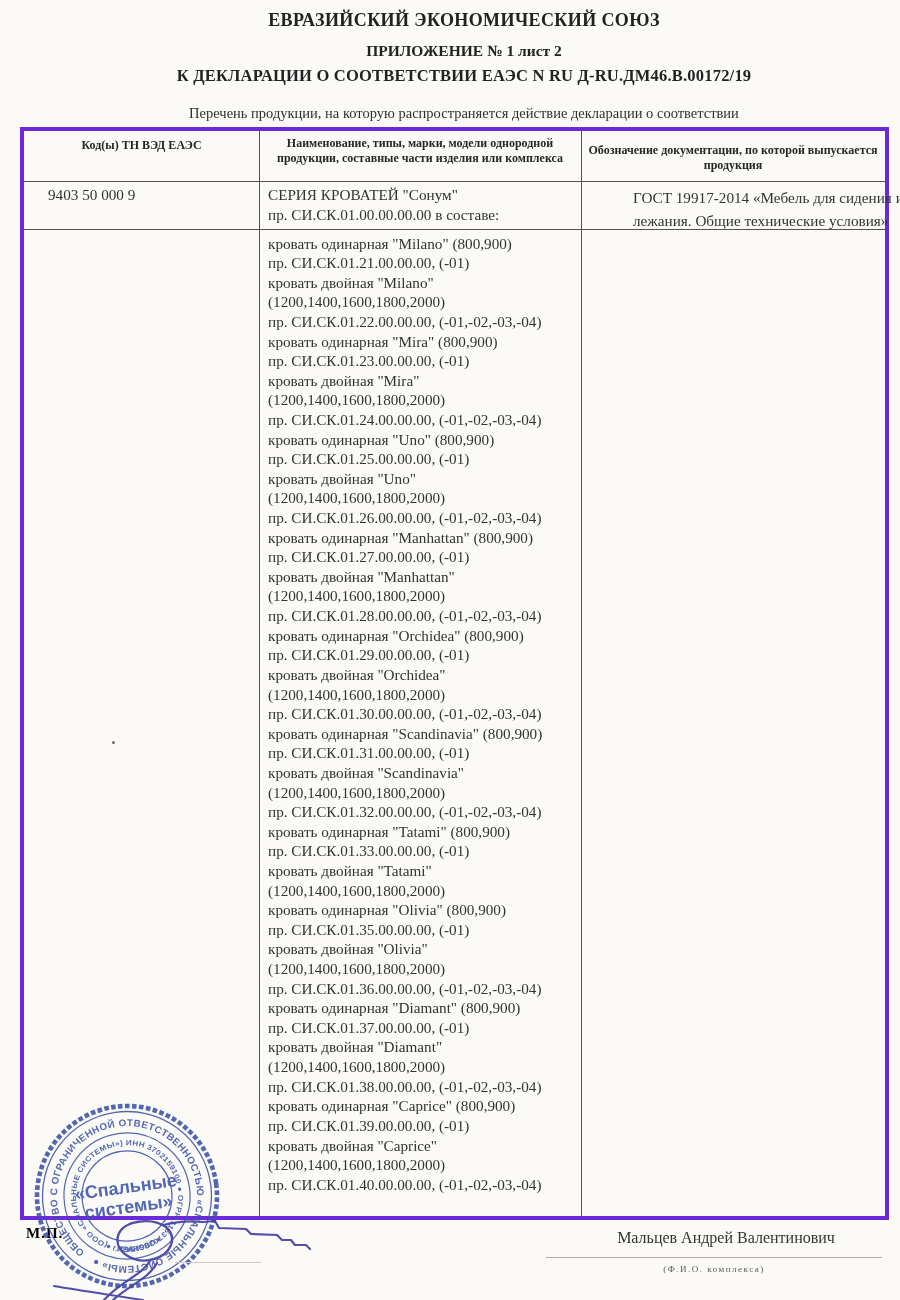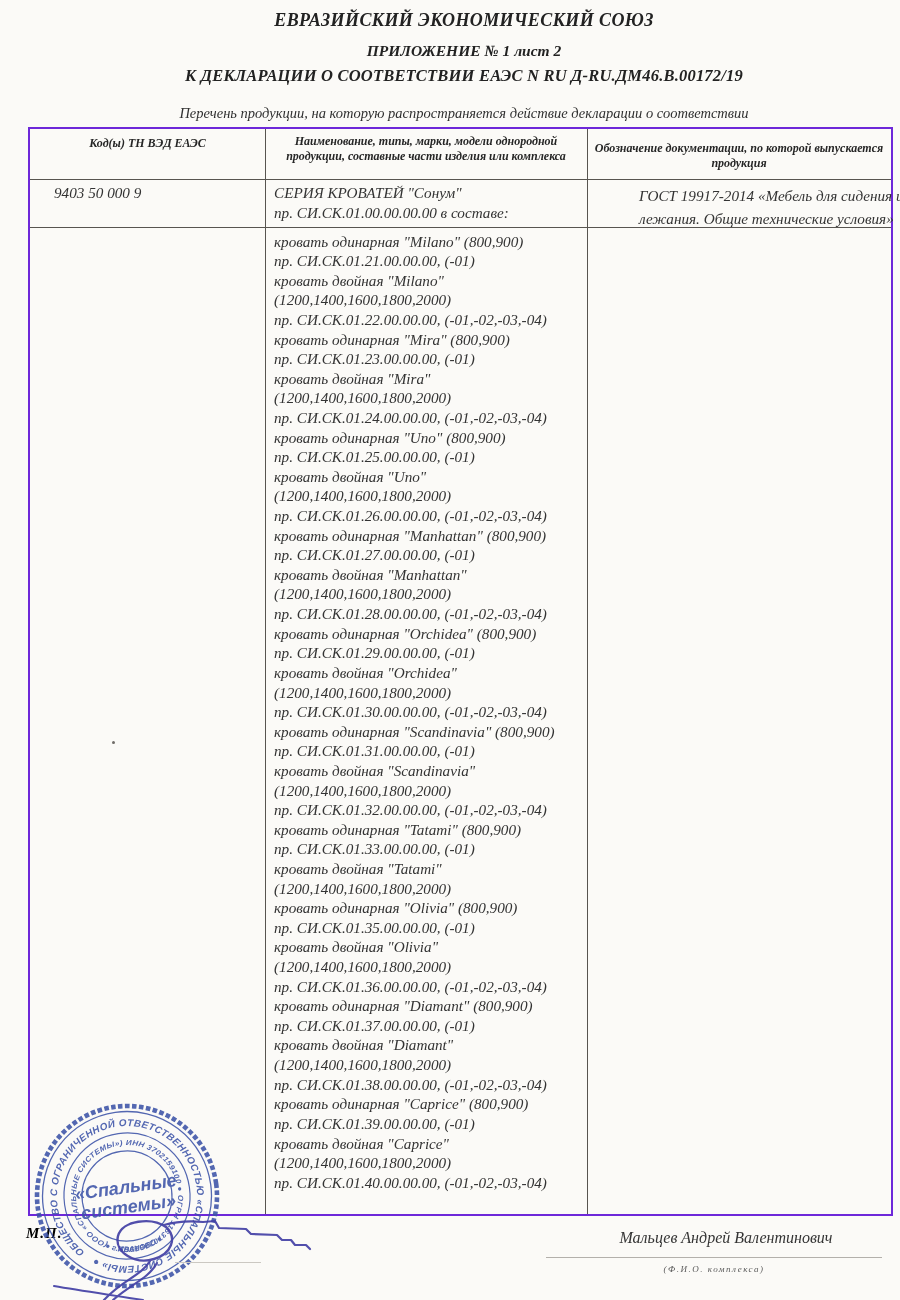--- a/index.html
+++ b/index.html
@@ -2,28 +2,28 @@
 <html><head>
 <meta charset="utf-8">
 <style>
   html,body{margin:0;padding:0;}
   body{
     width:900px;height:1300px;position:relative;overflow:hidden;
     background:#fbfaf7;
     font-family:"Liberation Serif","DejaVu Serif",serif;
     color:#2e2e2e;
   }
-  .page{position:absolute;inset:0;font-style:italic;}
+  .page{position:absolute;inset:0;}
   .title{position:absolute;left:0;width:900px;text-align:center;font-weight:bold;color:#222;transform:translateX(14px);}
   .t1{top:10px;font-size:18px;letter-spacing:.4px;}
   .t2{top:42px;font-size:15.5px;}
   .t3{top:66px;font-size:16.5px;letter-spacing:.2px;}
   .subtitle{position:absolute;top:105px;left:0;width:900px;text-align:center;font-size:14.5px;color:#303030;transform:translateX(14px);}
 
-  .tbl{position:absolute;left:28px;top:127px;width:861px;height:1085px;border:2px solid #6d28d9;}
+  .tbl{position:absolute;left:20px;top:127px;width:861px;height:1085px;border:4px solid #6d28d9;}
   .hline{position:absolute;left:0;width:100%;height:0;border-top:1px solid #575450;}
   .vline{position:absolute;top:0;height:100%;width:0;border-left:1px solid #575450;}
   .th{position:absolute;font-weight:bold;font-size:12px;line-height:15px;text-align:center;color:#262626;}
   .cell{position:absolute;font-size:15.2px;line-height:20px;color:#333;}
   .doc-cell{line-height:23px;}
   .lines{position:absolute;font-size:15.2px;color:#333;}
   .lines div{height:19.62px;line-height:19.62px;white-space:nowrap;}
 
   .mp{position:absolute;left:26px;top:1225px;font-size:15px;font-weight:bold;color:#000000;letter-spacing:1px;}
   .signer-name{position:absolute;left:530px;top:1229px;width:392px;text-align:center;font-size:16px;color:#343434;}

